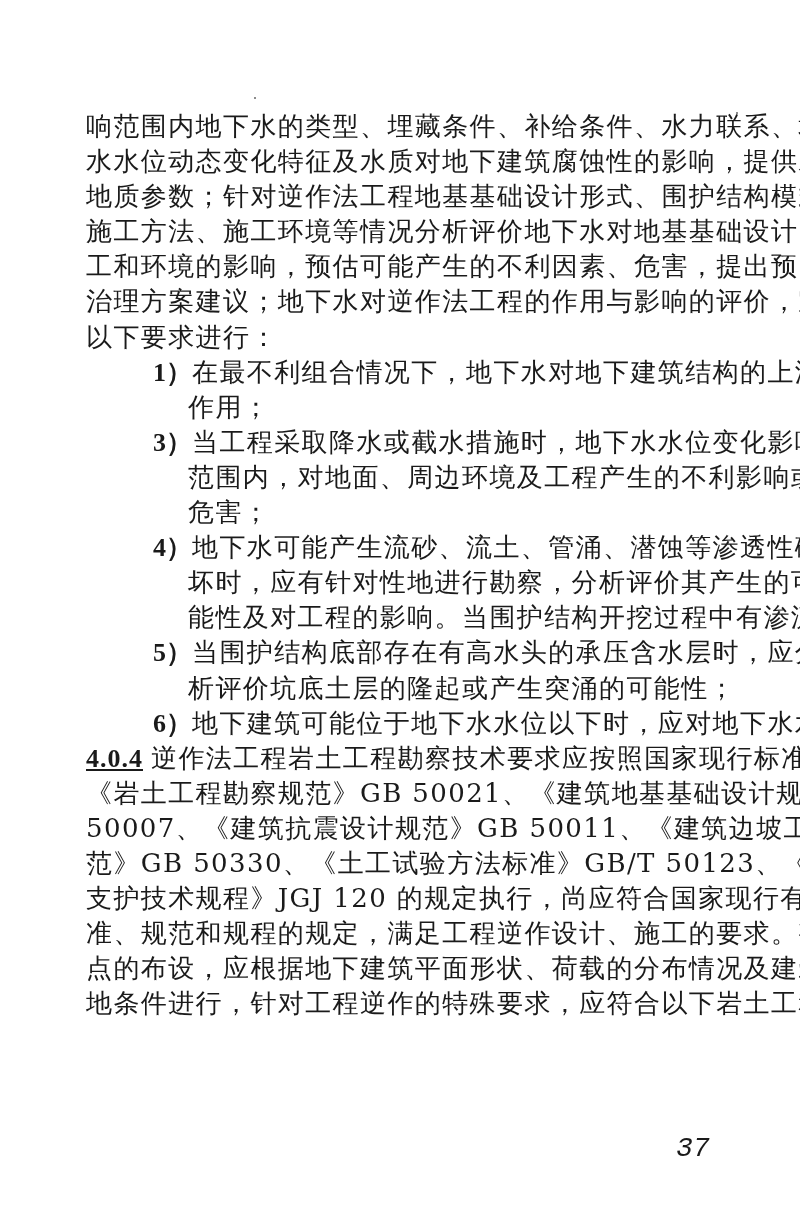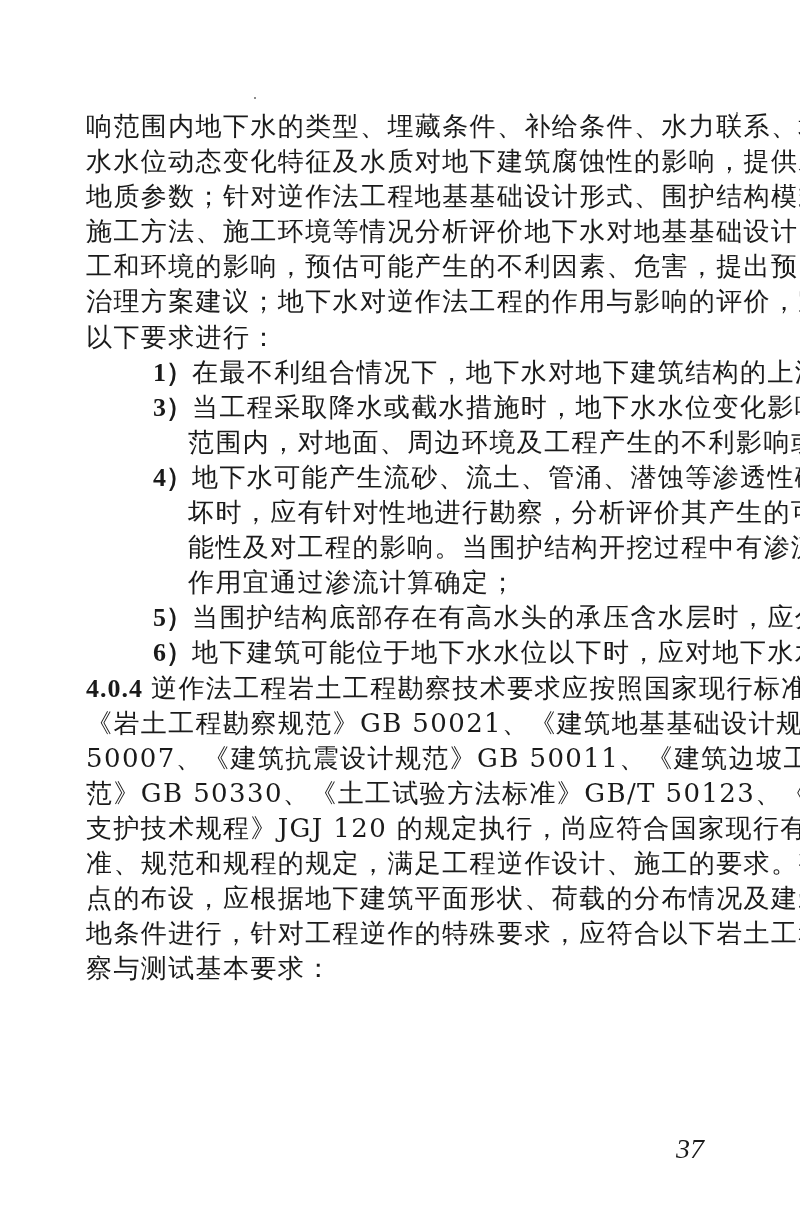--- a/index.html
+++ b/index.html
@@ -9,23 +9,23 @@
   }
   .page { position: absolute; left: 0; top: 0; width: 800px; height: 1217px; }
   .text-block {
     position: absolute; left: 86px; top: 109px; width: 640px;
     font-size: 26px; line-height: 35.1px; letter-spacing: 1.4px;
   }
   .line { display: block; white-space: nowrap; height: 35.1px; }
   .indent-num { padding-left: 67px; }
   .indent-cont { padding-left: 102px; }
   .num { font-family: "Liberation Serif", serif; font-weight: bold; letter-spacing: 0; }
-  .sec { font-family: "Liberation Serif", serif; font-weight: bold; letter-spacing: 1px; margin-right: 8px; }
+  .sec { font-family: "Liberation Serif", serif; font-weight: bold; letter-spacing: 1px; margin-right: 8px; text-decoration: underline; }
   .page-number {
-    position: absolute; left: 676px; top: 1133px; font-family: Liberation Serif, serif;
+    position: absolute; left: 676px; top: 1133px; font-family: Liberation Mono, monospace;
     font-style: italic; font-size: 28px; color: #1a1a1a;
   }
   .speck { position: absolute; width: 2px; height: 2px; background: #666; border-radius: 1px; }
 </style>
 </head>
 <body>
 
 <div class="page">
   <span class="speck" style="left:254px;top:97px;"></span>
   <span class="speck" style="left:736px;top:112px;"></span>
@@ -34,39 +34,40 @@
 
     <span class="line">响范围内地下水的类型、埋藏条件、补给条件、水力联系、地下</span>
     <span class="line">水水位动态变化特征及水质对地下建筑腐蚀性的影响，提供水文</span>
     <span class="line">地质参数；针对逆作法工程地基基础设计形式、围护结构模式、</span>
     <span class="line">施工方法、施工环境等情况分析评价地下水对地基基础设计、施</span>
     <span class="line">工和环境的影响，预估可能产生的不利因素、危害，提出预防和</span>
     <span class="line">治理方案建议；地下水对逆作法工程的作用与影响的评价，宜按</span>
     <span class="line">以下要求进行：</span>
 
     <span class="line indent-num"><span class="num">1）</span><span>在最不利组合情况下，地下水对地下建筑结构的上浮</span></span>
+    <span class="line indent-cont">作用；</span>
 
 
     <span class="line indent-num"><span class="num">3）</span><span>当工程采取降水或截水措施时，地下水水位变化影响</span></span>
     <span class="line indent-cont">范围内，对地面、周边环境及工程产生的不利影响或</span>
+    <span class="line indent-cont">危害；</span>
 
     <span class="line indent-num"><span class="num">4）</span><span>地下水可能产生流砂、流土、管涌、潜蚀等渗透性破</span></span>
     <span class="line indent-cont">坏时，应有针对性地进行勘察，分析评价其产生的可</span>
     <span class="line indent-cont">能性及对工程的影响。当围护结构开挖过程中有渗流</span>
-    <span class="line indent-cont">作用宜通过渗流计算确定；</span>
 
     <span class="line indent-num"><span class="num">5）</span><span>当围护结构底部存在有高水头的承压含水层时，应分</span></span>
+    <span class="line indent-cont">析评价坑底土层的隆起或产生突涌的可能性；</span>
 
     <span class="line indent-num"><span class="num">6）</span><span>地下建筑可能位于地下水水位以下时，应对地下水水</span></span>
 
     <span class="line"><span class="sec">4.0.4</span><span>逆作法工程岩土工程勘察技术要求应按照国家现行标准</span></span>
     <span class="line">《岩土工程勘察规范》GB 50021、《建筑地基基础设计规范》GB</span>
     <span class="line">50007、《建筑抗震设计规范》GB 50011、《建筑边坡工程技术规</span>
     <span class="line">范》GB 50330、《土工试验方法标准》GB/T 50123、《建筑基坑</span>
     <span class="line">支护技术规程》JGJ 120 的规定执行，尚应符合国家现行有关标</span>
     <span class="line">准、规范和规程的规定，满足工程逆作设计、施工的要求。勘探</span>
     <span class="line">点的布设，应根据地下建筑平面形状、荷载的分布情况及建筑场</span>
     <span class="line">地条件进行，针对工程逆作的特殊要求，应符合以下岩土工程勘</span>
-    <span class="line">察与测试基本要求：</span>
   </div>
 
   <div class="page-number">37</div>
 </div>
 
 </body></html>

